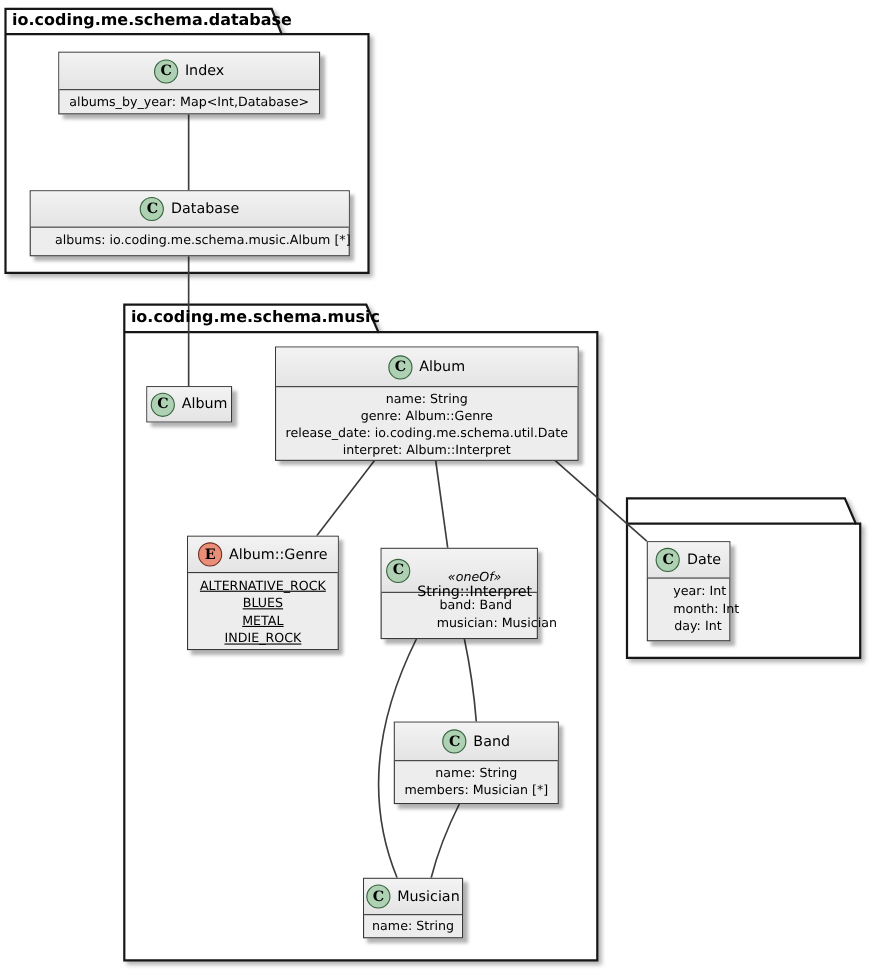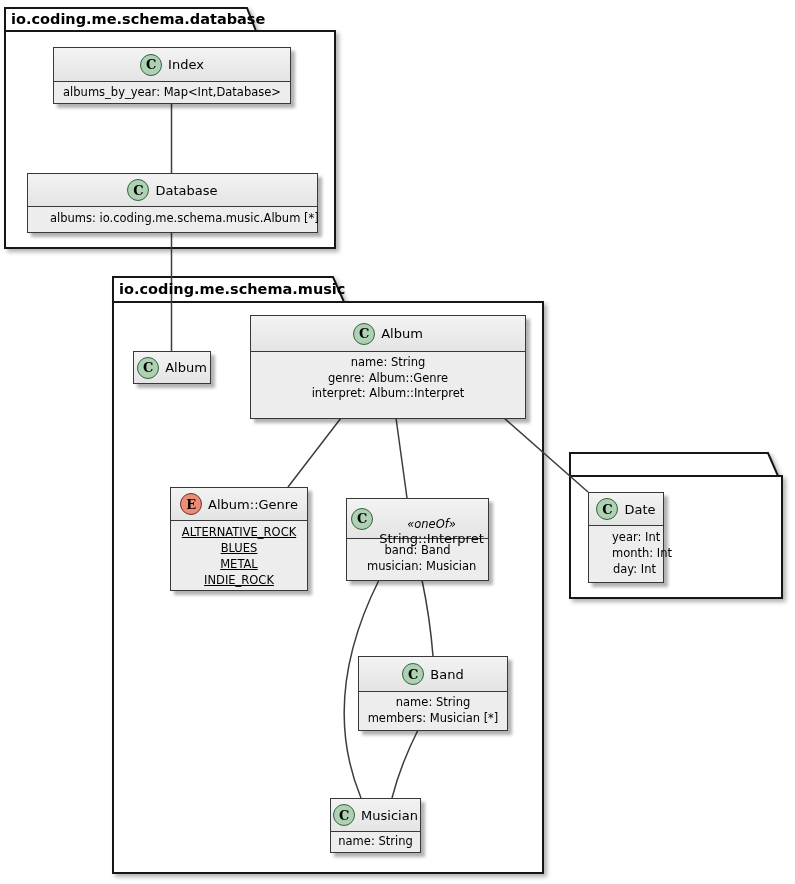--- a/index.html
+++ b/index.html
@@ -53,21 +53,21 @@
   #bx-album   {left:250px;top:315px;width:276px;height:104px;}
   #bx-album .hd{height:35px;}
   #bx-album .members{padding:3px 6px;line-height:15.5px;}
 
   #bx-genre   {left:170px;top:487px;width:138px;height:104px;}
   #bx-genre .hd{height:32px;}
   #bx-genre .members{padding:3px 6px;line-height:16px;text-decoration:underline;}
 
   #bx-interpret{left:346px;top:498px;width:143px;height:83px;}
   #bx-interpret .hd{height:39px;}
-  #bx-interpret .members{padding:3px 20px;line-height:16px;}
+  #bx-interpret .members{padding:3px 20px;line-height:16px;margin-left:30px;}
 
   #bx-band    {left:358px;top:656px;width:150px;height:75px;}
   #bx-band .hd{height:34px;}
   #bx-band .members{padding:3px 6px;line-height:15.5px;}
 
   #bx-musician{left:330px;top:798px;width:91px;height:55px;}
   #bx-musician .hd{height:32px;}
   #bx-musician .members{padding:2px 6px;line-height:15px;}
 
   #bx-date    {left:588px;top:492px;width:76px;height:91px;}
@@ -129,20 +129,21 @@
   </div>
 
   <div class="cls" id="bx-album">
     <div class="hd with-sep">
       <span class="spot c">C</span>
       <span>Album</span>
     </div>
     <div class="members">
       <div>name: String</div>
       <div>genre: Album::Genre</div>
+      <div>release_date: io.coding.me.schema.util.Date</div>
       <div>interpret: Album::Interpret</div>
     </div>
   </div>
 
   <div class="cls" id="bx-genre">
     <div class="hd with-sep">
       <span class="spot e">E</span>
       <span>Album::Genre</span>
     </div>
     <div class="members">

